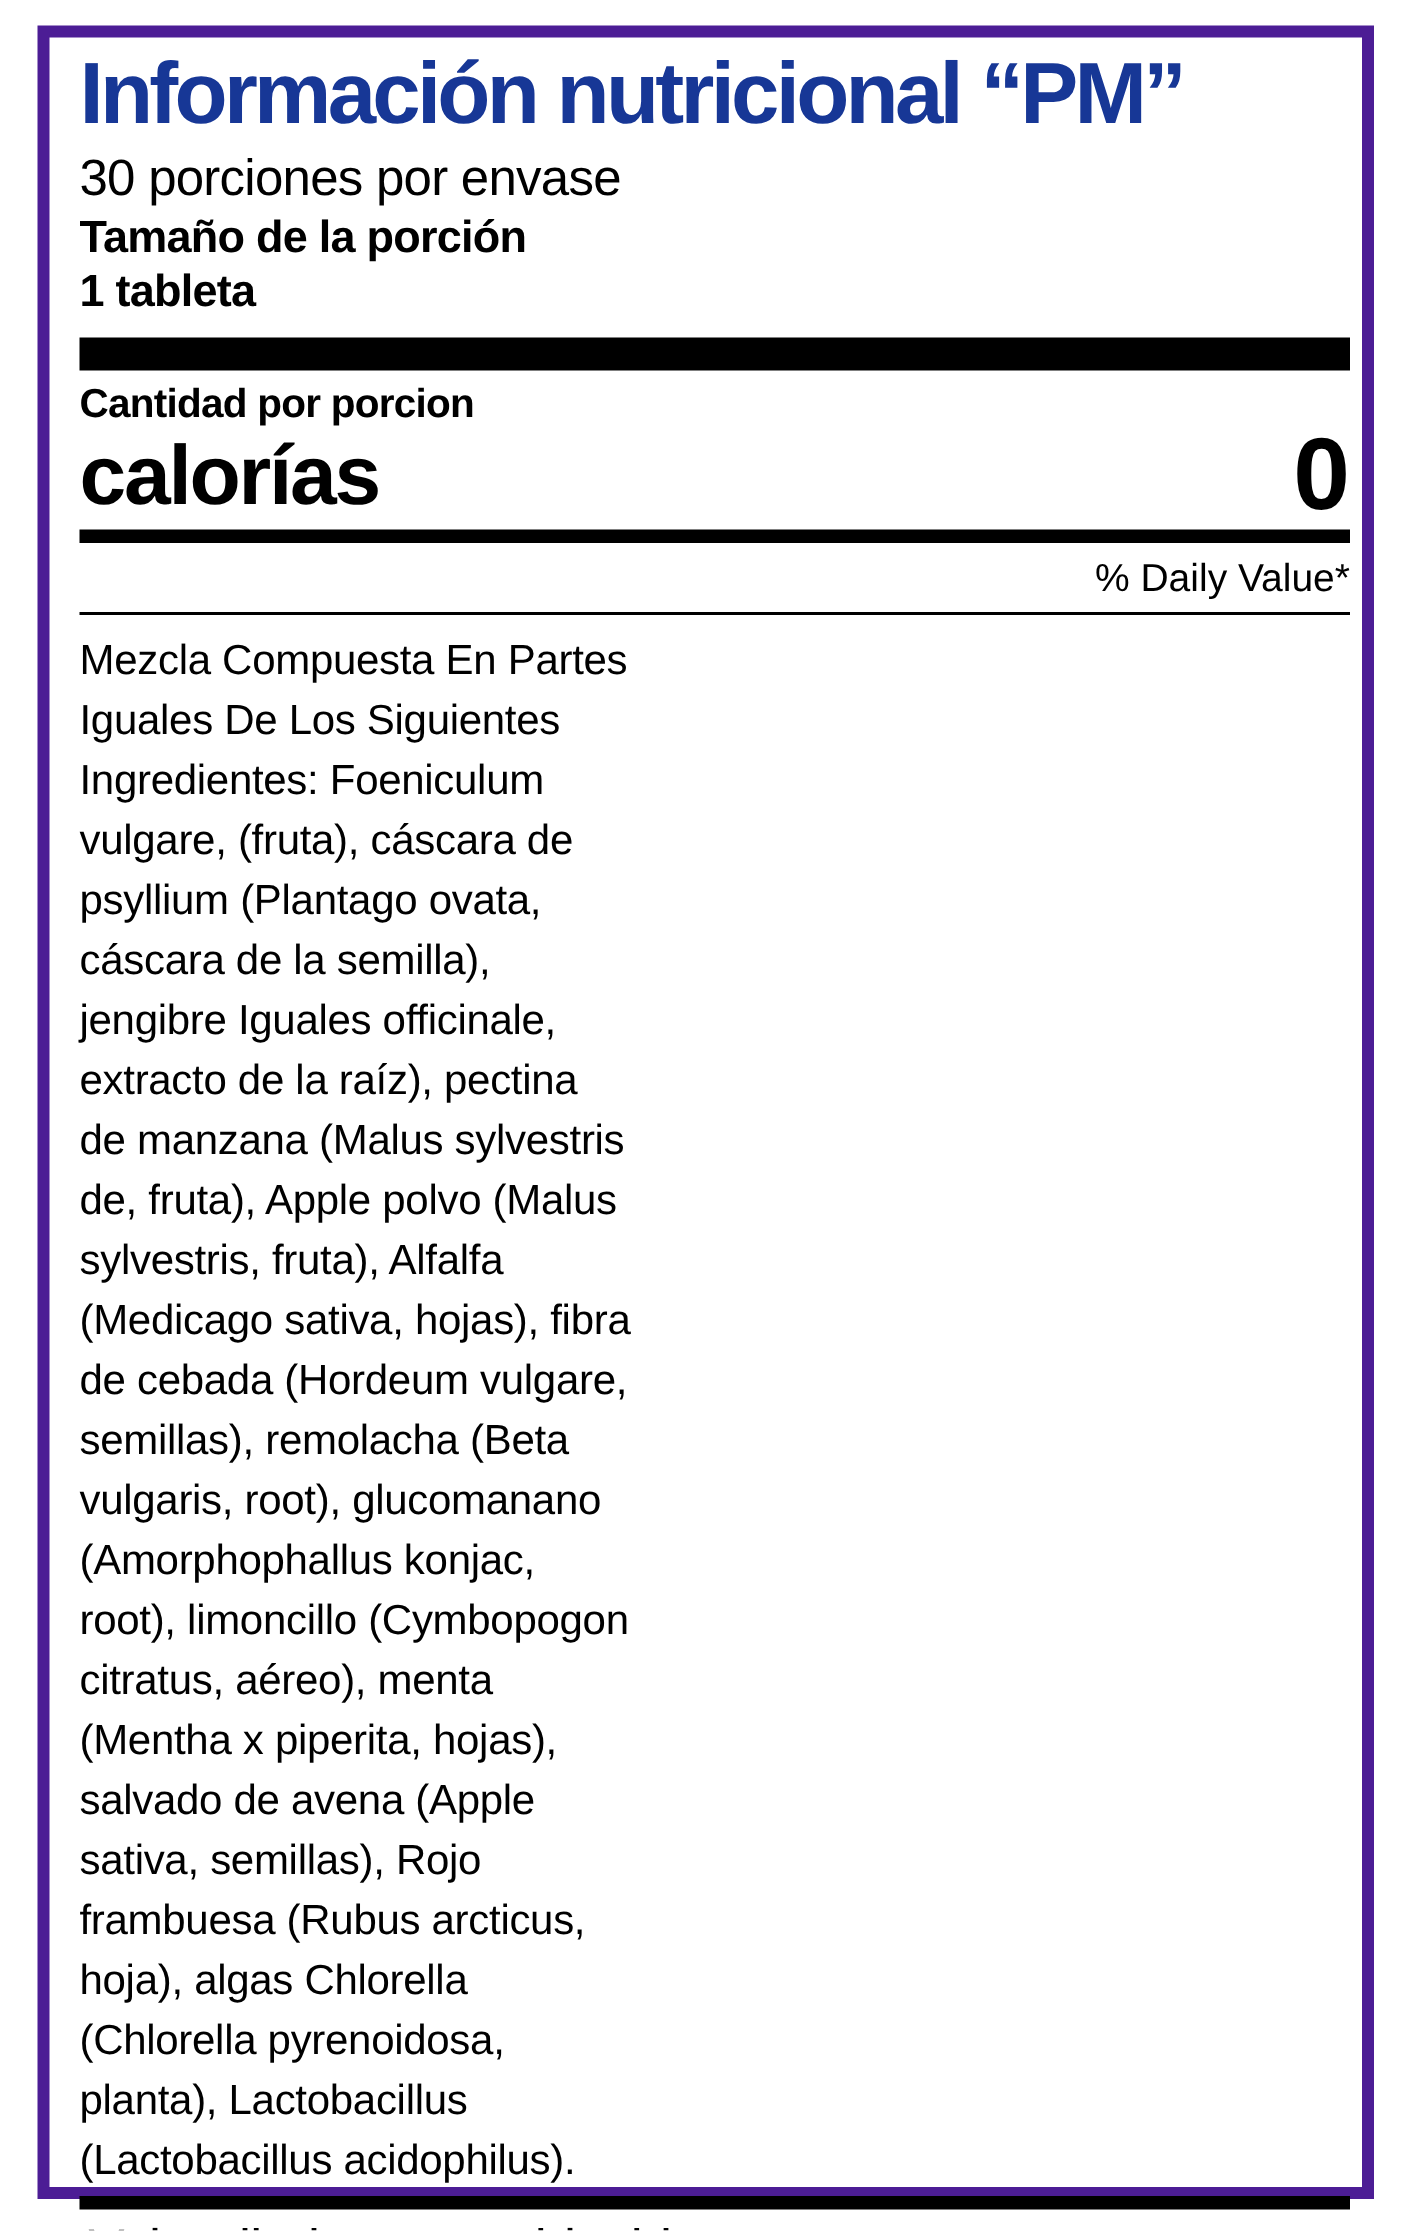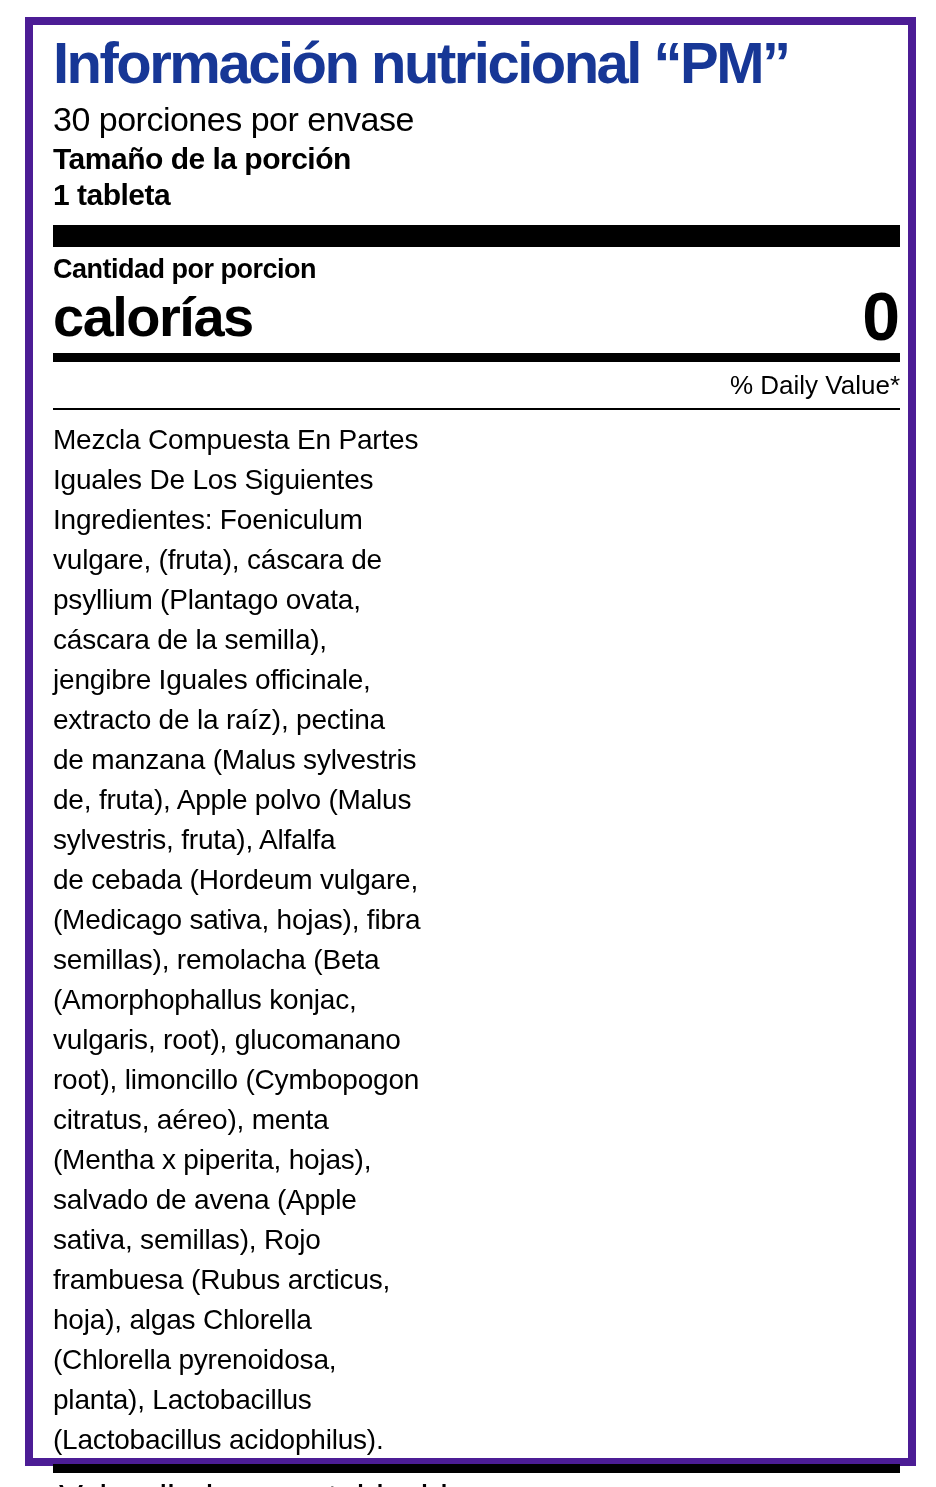--- a/index.html
+++ b/index.html
@@ -143,25 +143,25 @@
         <div class="ing-line">Iguales De Los Siguientes</div>
         <div class="ing-line">Ingredientes: Foeniculum</div>
         <div class="ing-line">vulgare, (fruta), cáscara de</div>
         <div class="ing-line">psyllium (Plantago ovata,</div>
         <div class="ing-line">cáscara de la semilla),</div>
         <div class="ing-line">jengibre Iguales officinale,</div>
         <div class="ing-line">extracto de la raíz), pectina</div>
         <div class="ing-line">de manzana (Malus sylvestris</div>
         <div class="ing-line">de, fruta), Apple polvo (Malus</div>
         <div class="ing-line">sylvestris, fruta), Alfalfa</div>
+        <div class="ing-line">(Medicago sativa, hojas), fibra</div>
         <div class="ing-line">de cebada (Hordeum vulgare,</div>
-        <div class="ing-line">(Medicago sativa, hojas), fibra</div>
         <div class="ing-line">semillas), remolacha (Beta</div>
+        <div class="ing-line">vulgaris, root), glucomanano</div>
         <div class="ing-line">(Amorphophallus konjac,</div>
-        <div class="ing-line">vulgaris, root), glucomanano</div>
         <div class="ing-line">root), limoncillo (Cymbopogon</div>
         <div class="ing-line">citratus, aéreo), menta</div>
         <div class="ing-line">(Mentha x piperita, hojas),</div>
         <div class="ing-line">salvado de avena (Apple</div>
         <div class="ing-line">sativa, semillas), Rojo</div>
         <div class="ing-line">frambuesa (Rubus arcticus,</div>
         <div class="ing-line">hoja), algas Chlorella</div>
         <div class="ing-line">(Chlorella pyrenoidosa,</div>
         <div class="ing-line">planta), Lactobacillus</div>
         <div class="ing-line">(Lactobacillus acidophilus).</div>

